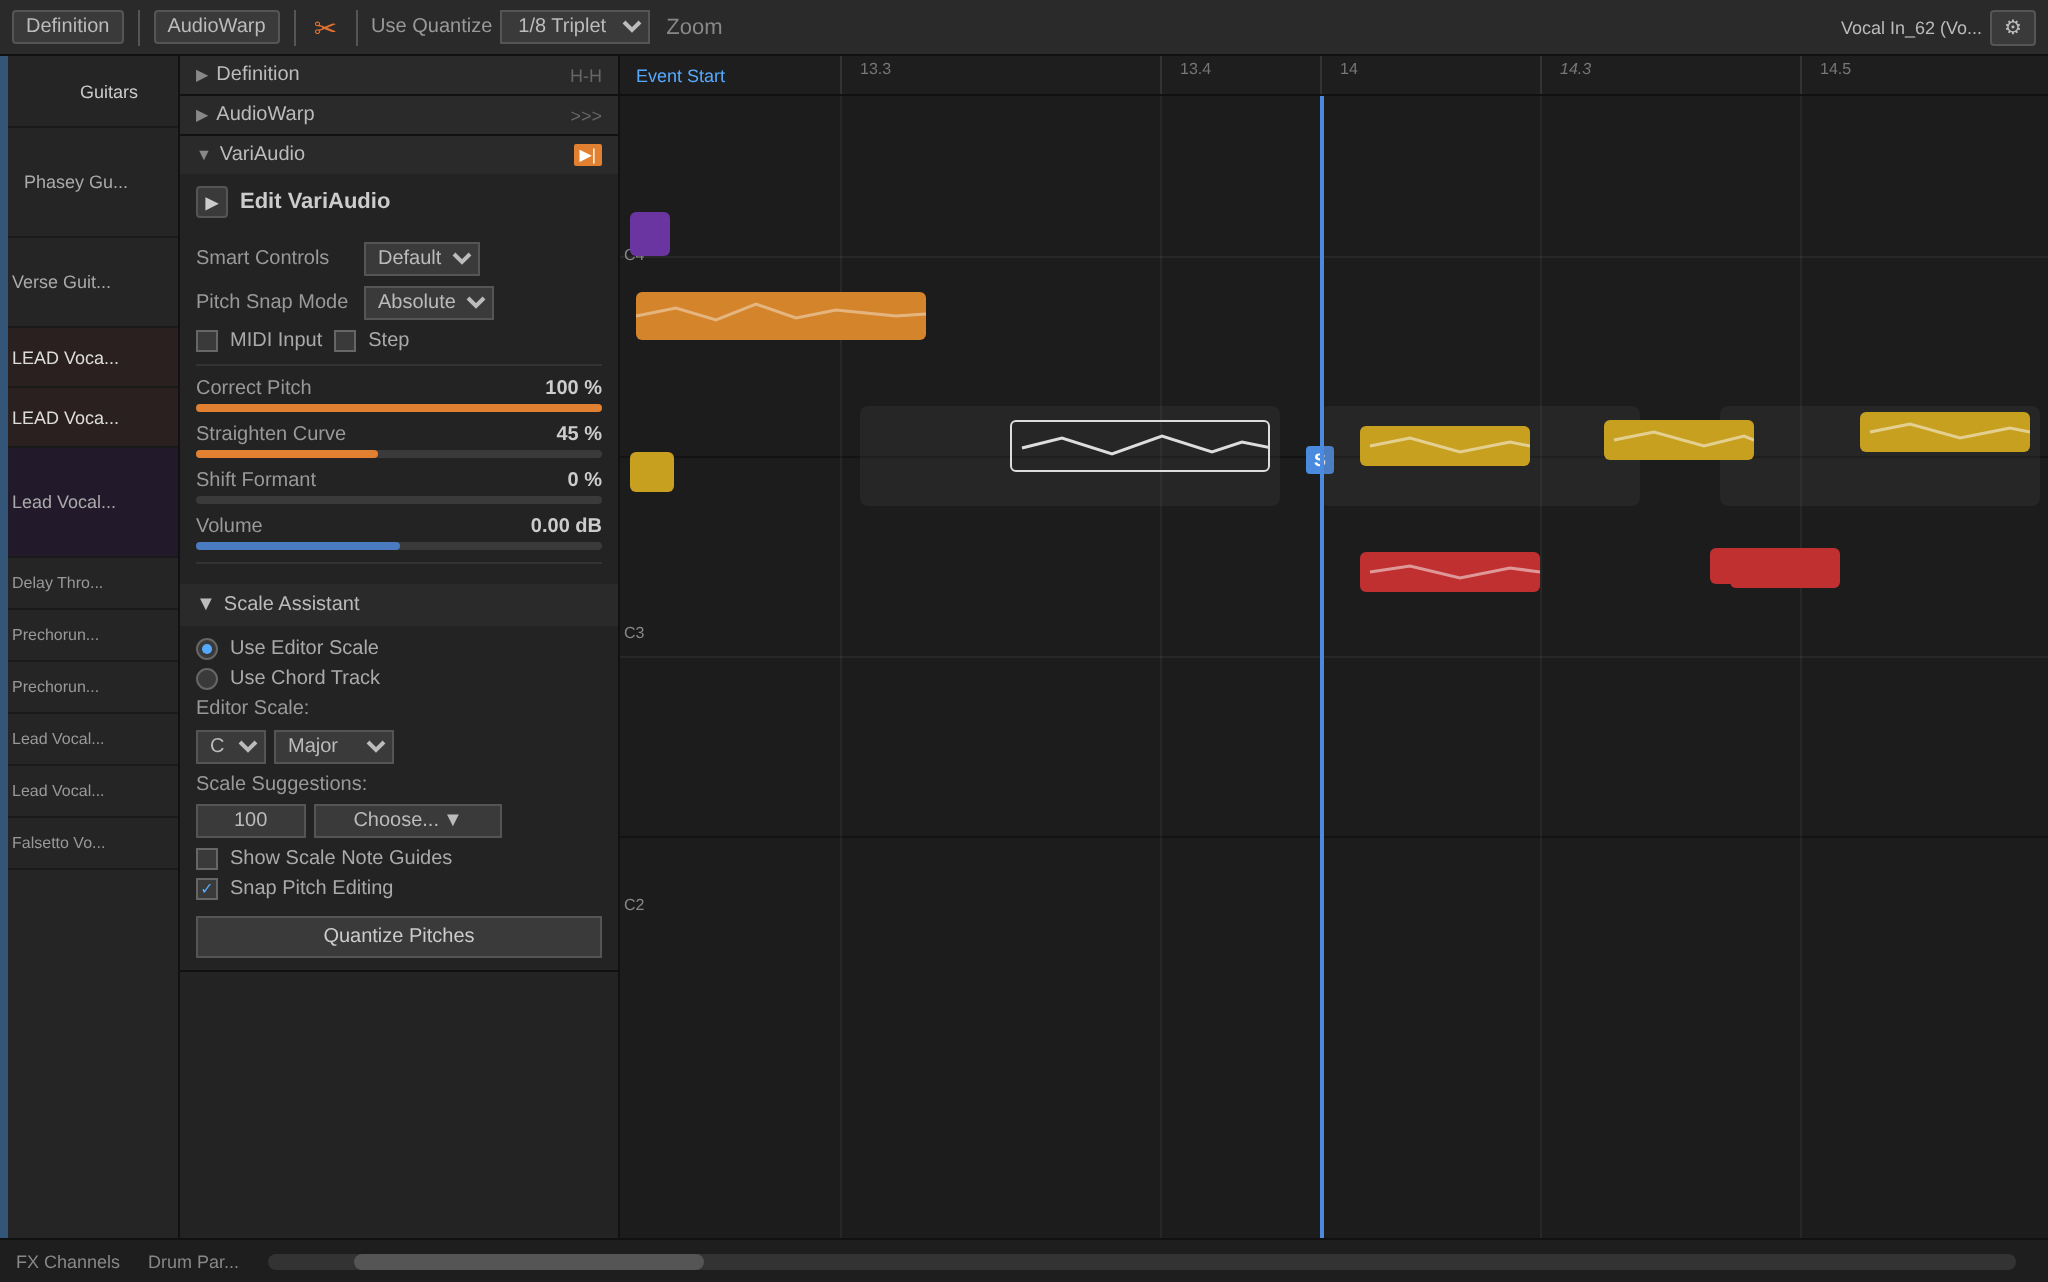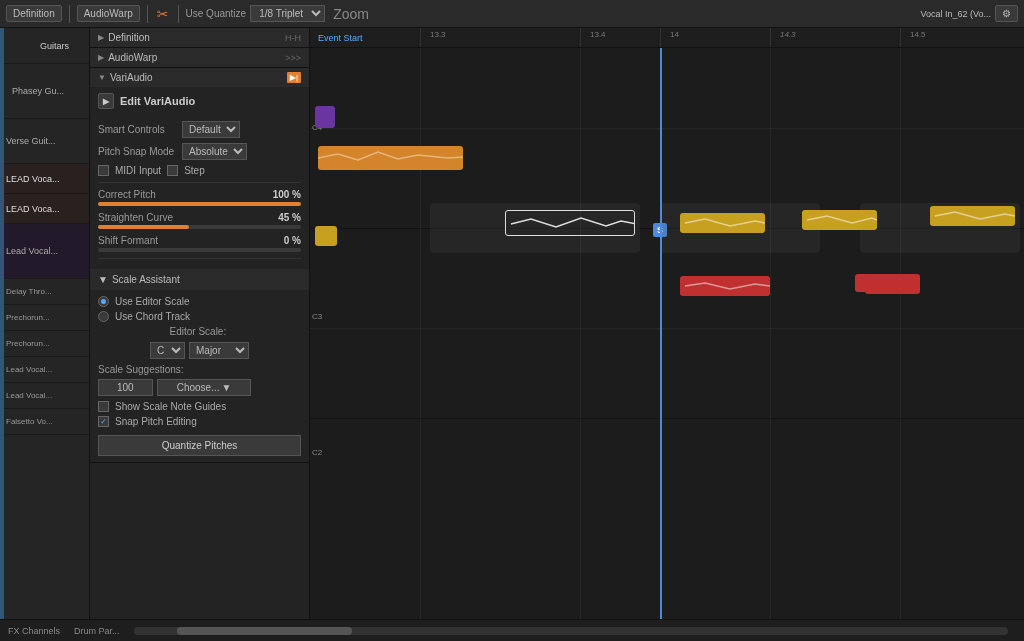--- a/index.html
+++ b/index.html
@@ -255,21 +255,20 @@
       font-size: 10px;
       color: #bbb;
       cursor: pointer;
     }
 
     .editor-scale-row {
       display: flex;
       align-items: center;
       gap: 4px;
       margin-bottom: 5px;
-      justify-content: center;
     }
     .editor-scale-label {
       color: #999;
       font-size: 10px;
       min-width: 60px;
     }
 
     .scale-suggestions-label {
       color: #999;
       font-size: 10px;
@@ -461,21 +460,21 @@
   <span class="toolbar-divider"></span>
   <span style="color:#e07030; font-size:14px; margin:0 2px;">✂</span>
   <span class="toolbar-divider"></span>
   <span class="toolbar-label">Use Quantize</span>
   <select class="toolbar-select">
     <option>1/8 Triplet</option>
     <option>1/4</option>
     <option>1/8</option>
     <option>1/16</option>
   </select>
-  <span style="color:#888;font-size:14px;margin-left:4px;">Zoom</span>
+  <span style="color:#888;font-size:11px;margin-left:4px;">Zoom</span>
   <div class="toolbar-right">
     <span style="color:#bbb; font-size:9px;">Vocal In_62 (Vo...</span>
     <button class="toolbar-btn">⚙</button>
   </div>
 </div>
 
 <div class="main-area">
 
   <div class="track-list">
     <div class="track-item guitars">
@@ -606,20 +605,29 @@
         <div class="slider-row">
           <div class="slider-label-row">
             <span class="slider-label">Shift Formant</span>
             <span class="slider-val">0 %</span>
           </div>
           <div class="slider-track">
             <div class="slider-fill-blue" style="width:0%;"></div>
           </div>
         </div>
 
+        <div class="slider-row">
+          <div class="slider-label-row">
+            <span class="slider-label">Volume</span>
+            <span class="slider-val">0.00 dB</span>
+          </div>
+          <div class="slider-track">
+            <div class="slider-fill-blue" style="width:50%;"></div>
+          </div>
+        </div>
 
         <div style="border-top:1px solid #333; margin:4px 0;"></div>
       </div>
 
       <div class="scale-assistant-header">
         <span>▼</span>
         <span>Scale Assistant</span>
       </div>
 
       <div class="inspector-content">

